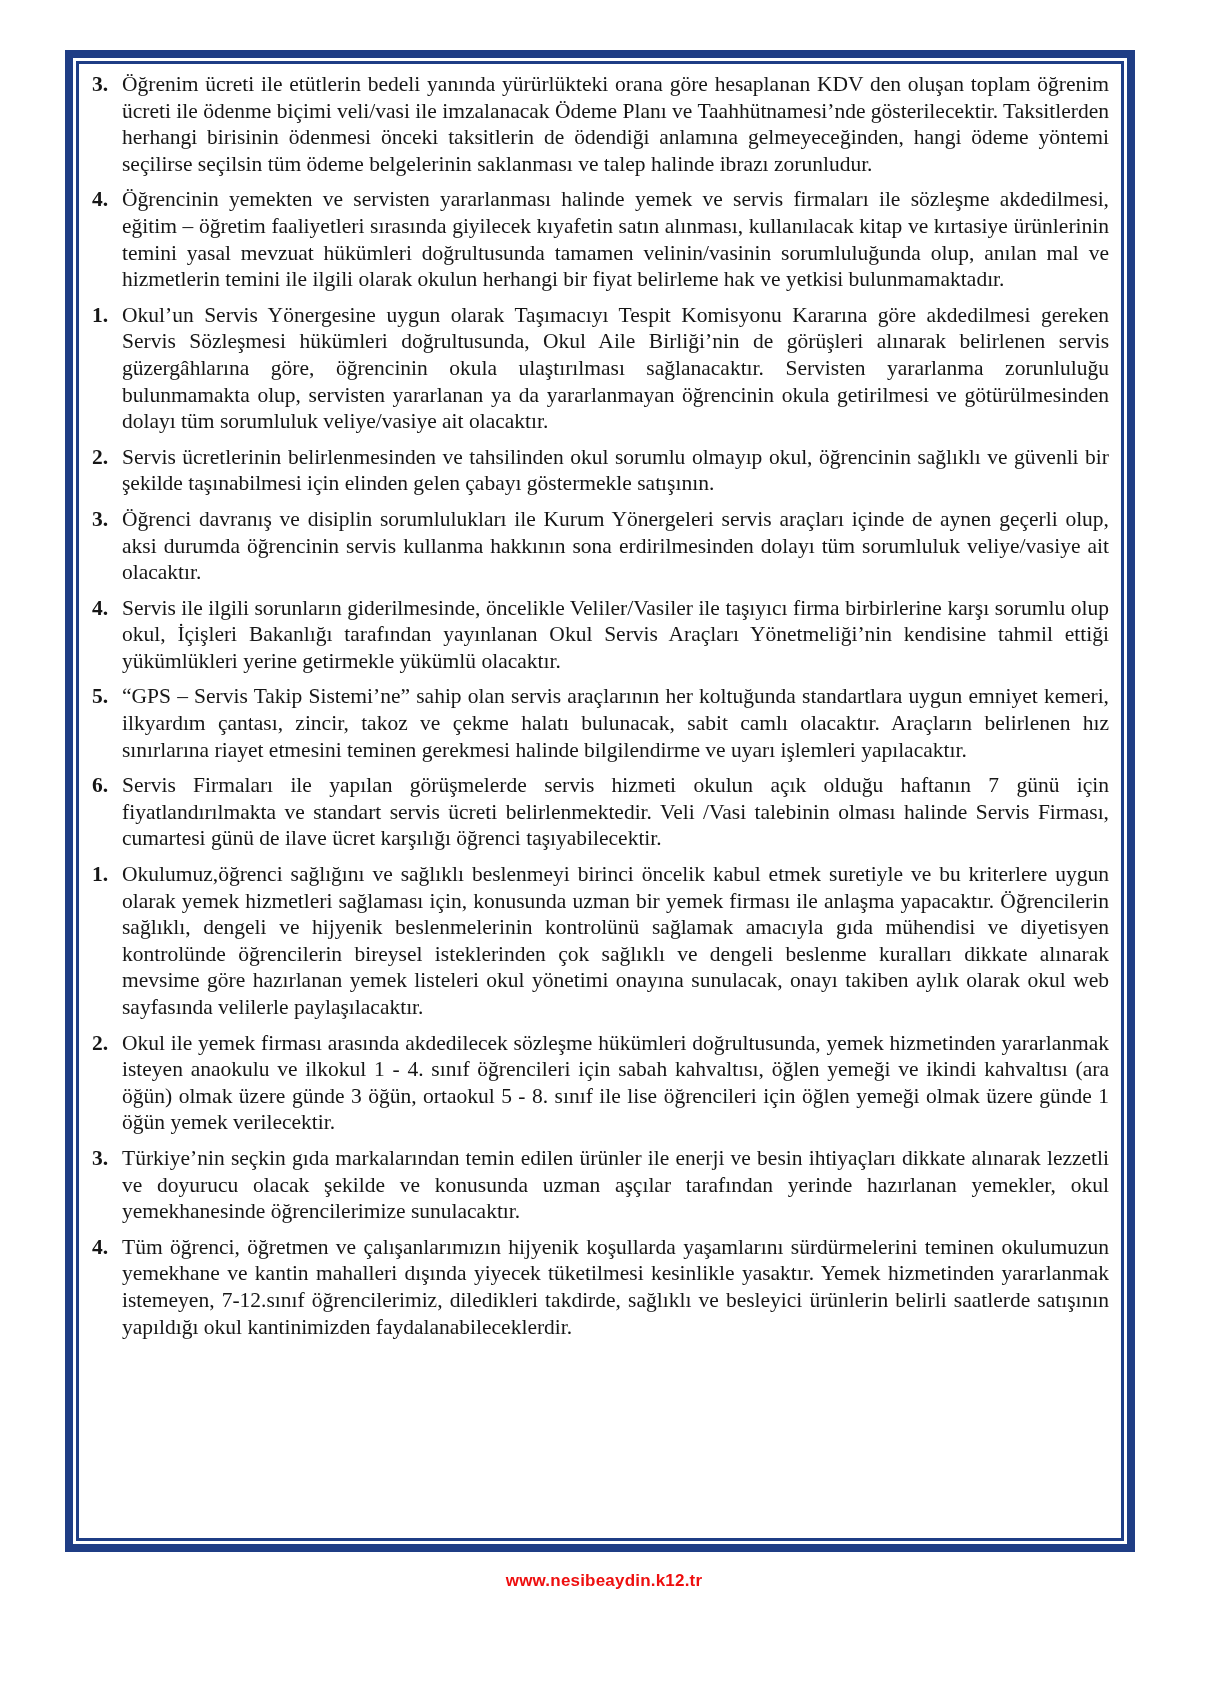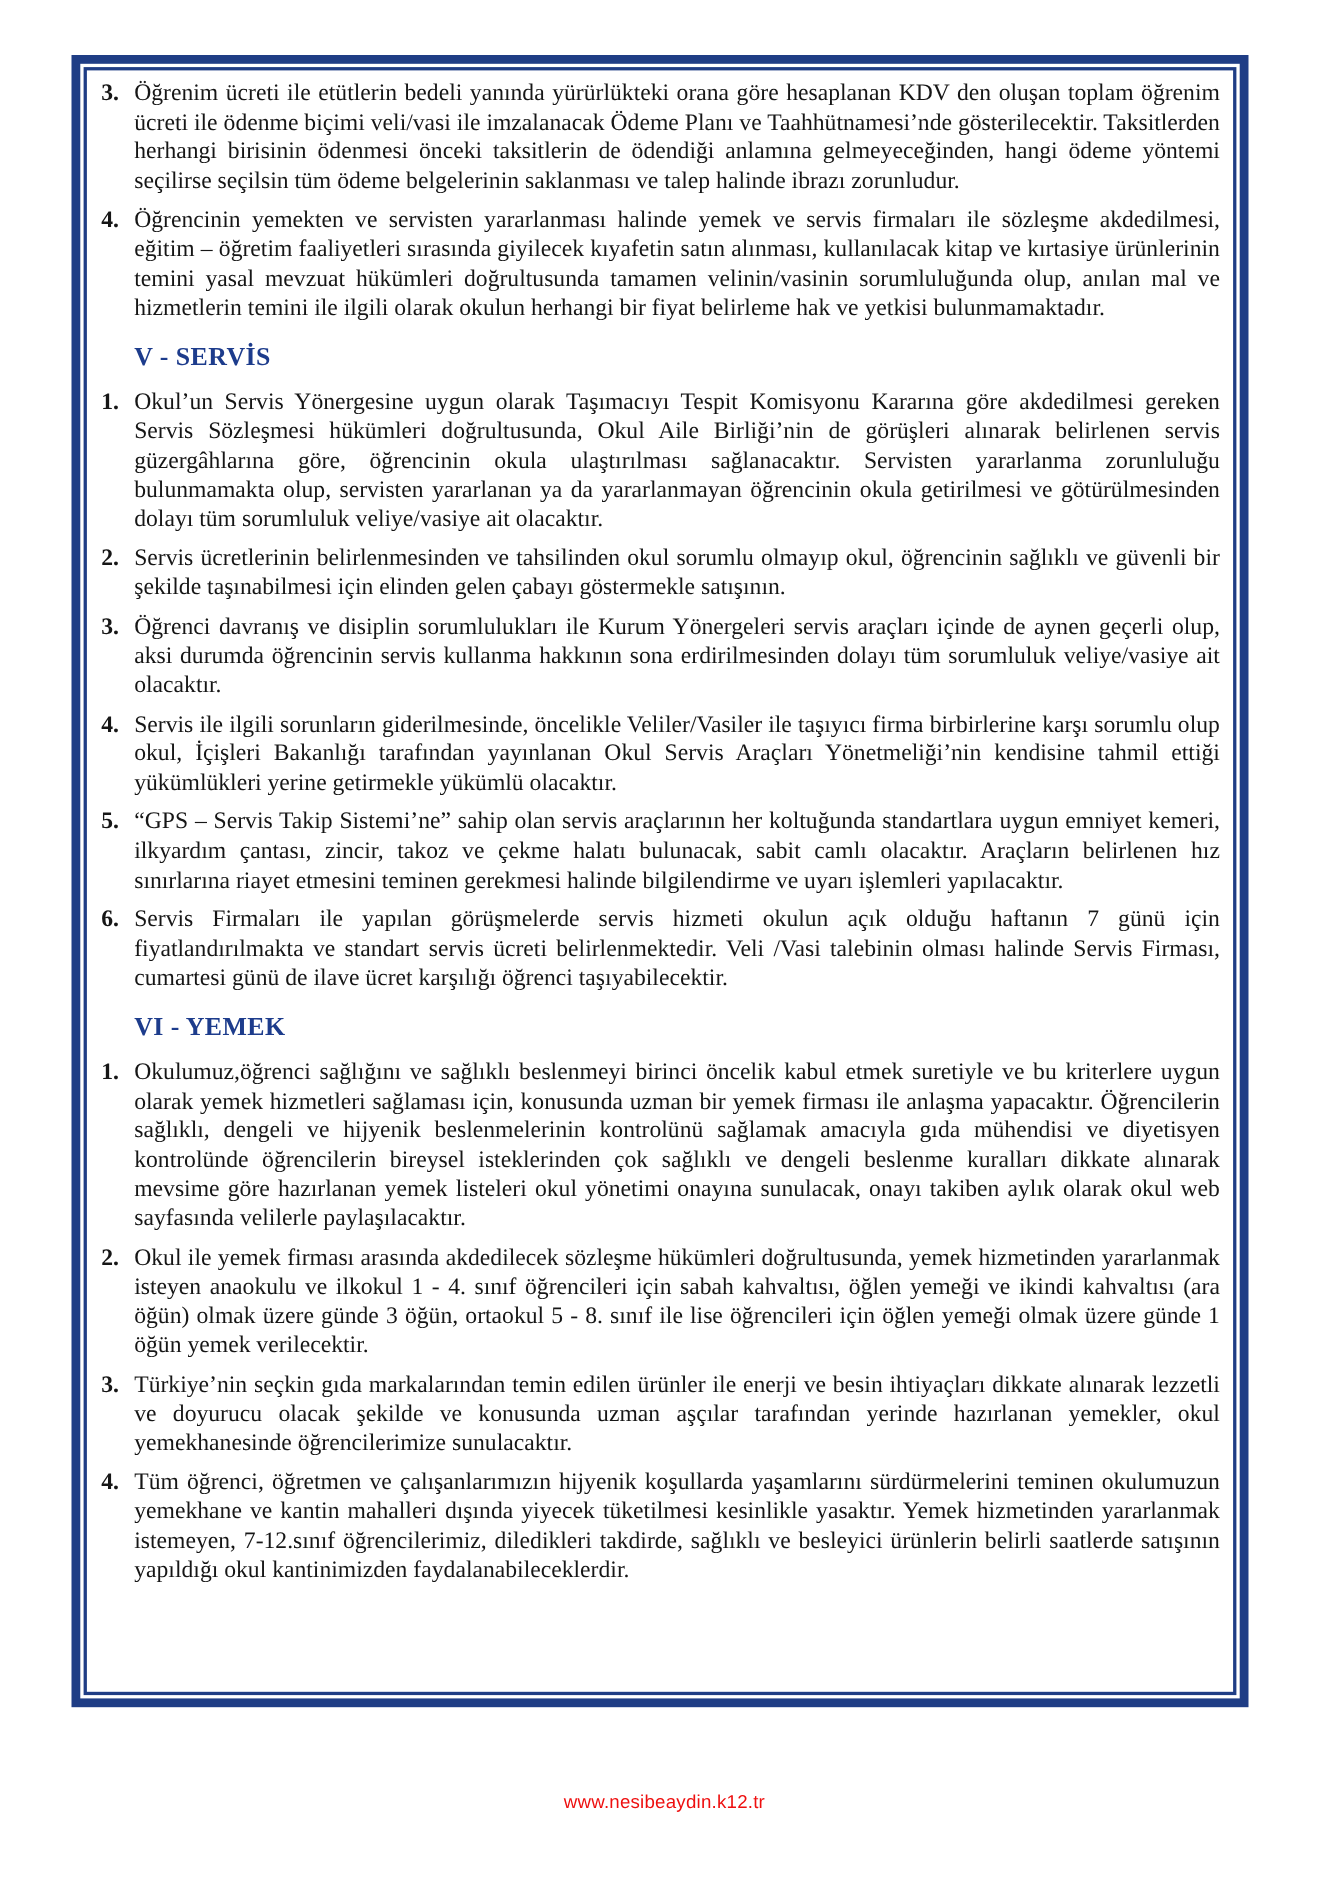--- a/index.html
+++ b/index.html
@@ -28,43 +28,42 @@
   }
   .doc-item .num{
     position:absolute;left:1px;top:0;font-weight:bold;color:var(--ink);
   }
   .section-heading{
     margin:19px 0 13px 31px;
     color:var(--heading-blue);font-weight:bold;font-size:23.5px;
     letter-spacing:0.4px;
   }
   .footer-url{
-    position:absolute;left:0;right:0;top:1629px;text-align:center;
+    position:absolute;left:0;right:0;top:1571px;text-align:center;
     color:var(--red);font-family:"Liberation Sans", sans-serif;
-    font-weight:normal;font-size:17px;letter-spacing:0.2px;
+    font-weight:bold;font-size:17px;letter-spacing:0.2px;
   }
 </style>
 </head>
 <body>
 
 <div class="frame-outer">
   <div class="frame-inner">
 
     <div>
       <div class="doc-item">
         <span class="num">3.</span>
         <span>Öğrenim ücreti ile etütlerin bedeli yanında yürürlükteki orana göre hesaplanan KDV den oluşan toplam öğrenim ücreti ile ödenme biçimi veli/vasi ile imzalanacak Ödeme Planı ve Taahhütnamesi’nde gösterilecektir. Taksitlerden herhangi birisinin ödenmesi önceki taksitlerin de ödendiği anlamına gelmeyeceğinden, hangi ödeme yöntemi seçilirse seçilsin tüm ödeme belgelerinin saklanması ve talep halinde ibrazı zorunludur.</span>
       </div>
       <div class="doc-item">
         <span class="num">4.</span>
         <span>Öğrencinin yemekten ve servisten yararlanması halinde yemek ve servis firmaları ile sözleşme akdedilmesi, eğitim – öğretim faaliyetleri sırasında giyilecek kıyafetin satın alınması, kullanılacak kitap ve kırtasiye ürünlerinin temini yasal mevzuat hükümleri doğrultusunda tamamen velinin/vasinin sorumluluğunda olup, anılan mal ve hizmetlerin temini ile ilgili olarak okulun herhangi bir fiyat belirleme hak ve yetkisi bulunmamaktadır.</span>
       </div>
     </div>
 
-    <div class="section-heading">V - SERVİS</div>
 
     <div>
       <div class="doc-item">
         <span class="num">1.</span>
         <span>Okul’un Servis Yönergesine uygun olarak Taşımacıyı Tespit Komisyonu Kararına göre akdedilmesi gereken Servis Sözleşmesi hükümleri doğrultusunda, Okul Aile Birliği’nin de görüşleri alınarak belirlenen servis güzergâhlarına göre, öğrencinin okula ulaştırılması sağlanacaktır. Servisten yararlanma zorunluluğu bulunmamakta olup, servisten yararlanan ya da yararlanmayan öğrencinin okula getirilmesi ve götürülmesinden dolayı tüm sorumluluk veliye/vasiye ait olacaktır.</span>
       </div>
       <div class="doc-item">
         <span class="num">2.</span>
         <span>Servis ücretlerinin belirlenmesinden ve tahsilinden okul sorumlu olmayıp okul, öğrencinin sağlıklı ve güvenli bir şekilde taşınabilmesi için elinden gelen çabayı göstermekle satışının.</span>
       </div>
@@ -79,21 +78,20 @@
       <div class="doc-item">
         <span class="num">5.</span>
         <span>“GPS – Servis Takip Sistemi’ne” sahip olan servis araçlarının her koltuğunda standartlara uygun emniyet kemeri, ilkyardım çantası, zincir, takoz ve çekme halatı bulunacak, sabit camlı olacaktır. Araçların belirlenen hız sınırlarına riayet etmesini teminen gerekmesi halinde bilgilendirme ve uyarı işlemleri yapılacaktır.</span>
       </div>
       <div class="doc-item">
         <span class="num">6.</span>
         <span>Servis Firmaları ile yapılan görüşmelerde servis hizmeti okulun açık olduğu haftanın 7 günü için fiyatlandırılmakta ve standart servis ücreti belirlenmektedir. Veli /Vasi talebinin olması halinde Servis Firması, cumartesi günü de ilave ücret karşılığı öğrenci taşıyabilecektir.</span>
       </div>
     </div>
 
-    <div class="section-heading">VI - YEMEK</div>
 
     <div>
       <div class="doc-item">
         <span class="num">1.</span>
         <span>Okulumuz,öğrenci sağlığını ve sağlıklı beslenmeyi birinci öncelik kabul etmek suretiyle ve bu kriterlere uygun olarak yemek hizmetleri sağlaması için, konusunda uzman bir yemek firması ile anlaşma yapacaktır. Öğrencilerin sağlıklı, dengeli ve hijyenik beslenmelerinin kontrolünü sağlamak amacıyla gıda mühendisi ve diyetisyen kontrolünde öğrencilerin bireysel isteklerinden çok sağlıklı ve dengeli beslenme kuralları dikkate alınarak mevsime göre hazırlanan yemek listeleri okul yönetimi onayına sunulacak, onayı takiben aylık olarak okul web sayfasında velilerle paylaşılacaktır.</span>
       </div>
       <div class="doc-item">
         <span class="num">2.</span>
         <span>Okul ile yemek firması arasında akdedilecek sözleşme hükümleri doğrultusunda, yemek hizmetinden yararlanmak isteyen anaokulu ve ilkokul 1 - 4. sınıf öğrencileri için sabah kahvaltısı, öğlen yemeği ve ikindi kahvaltısı (ara öğün) olmak üzere günde 3 öğün, ortaokul 5 - 8. sınıf ile lise öğrencileri için öğlen yemeği olmak üzere günde 1 öğün yemek verilecektir.</span>
       </div>

